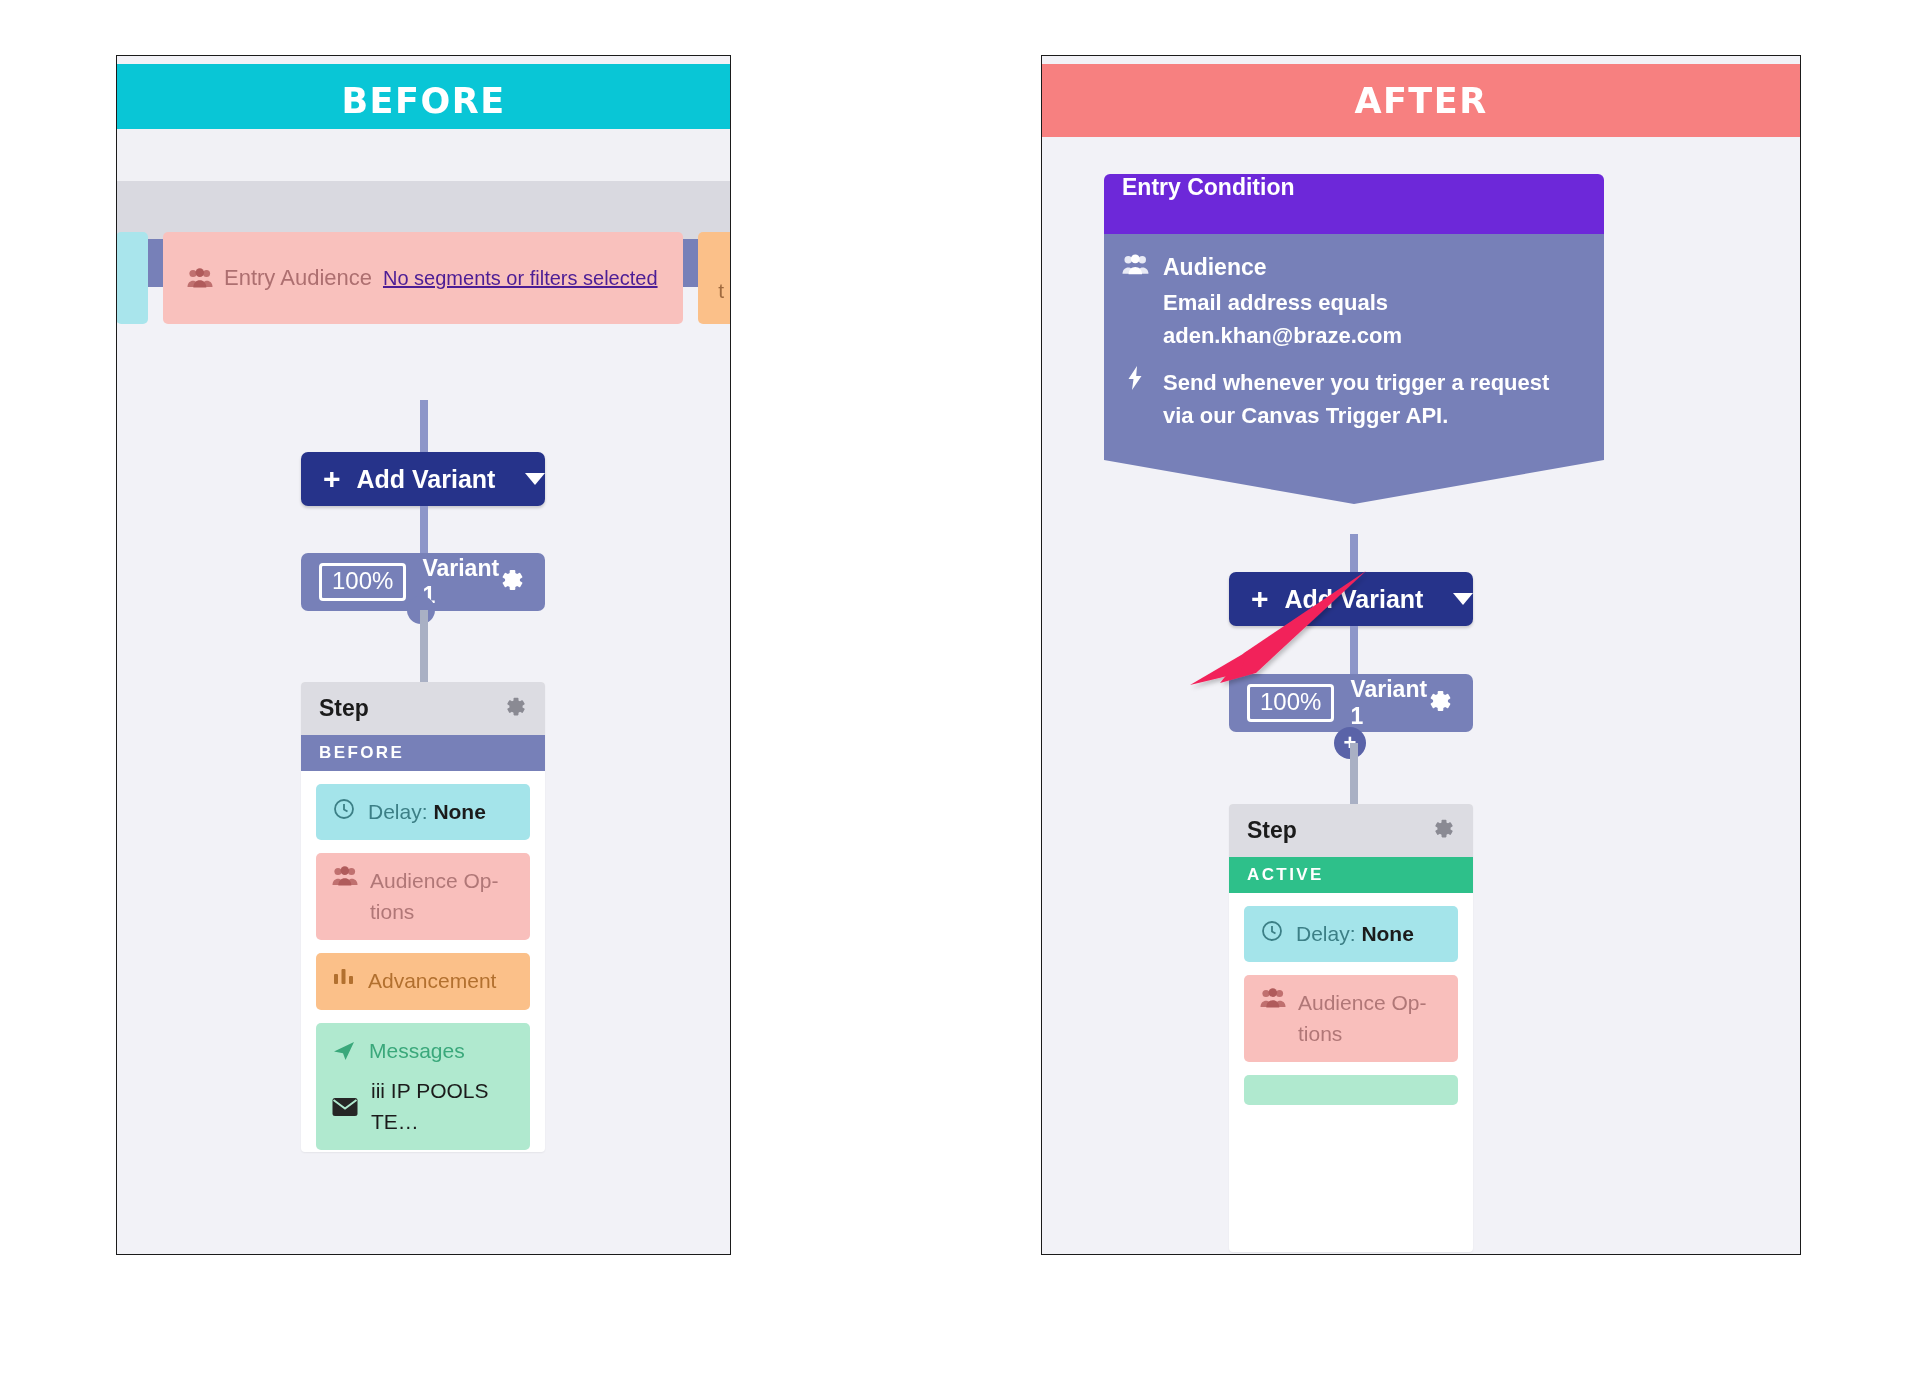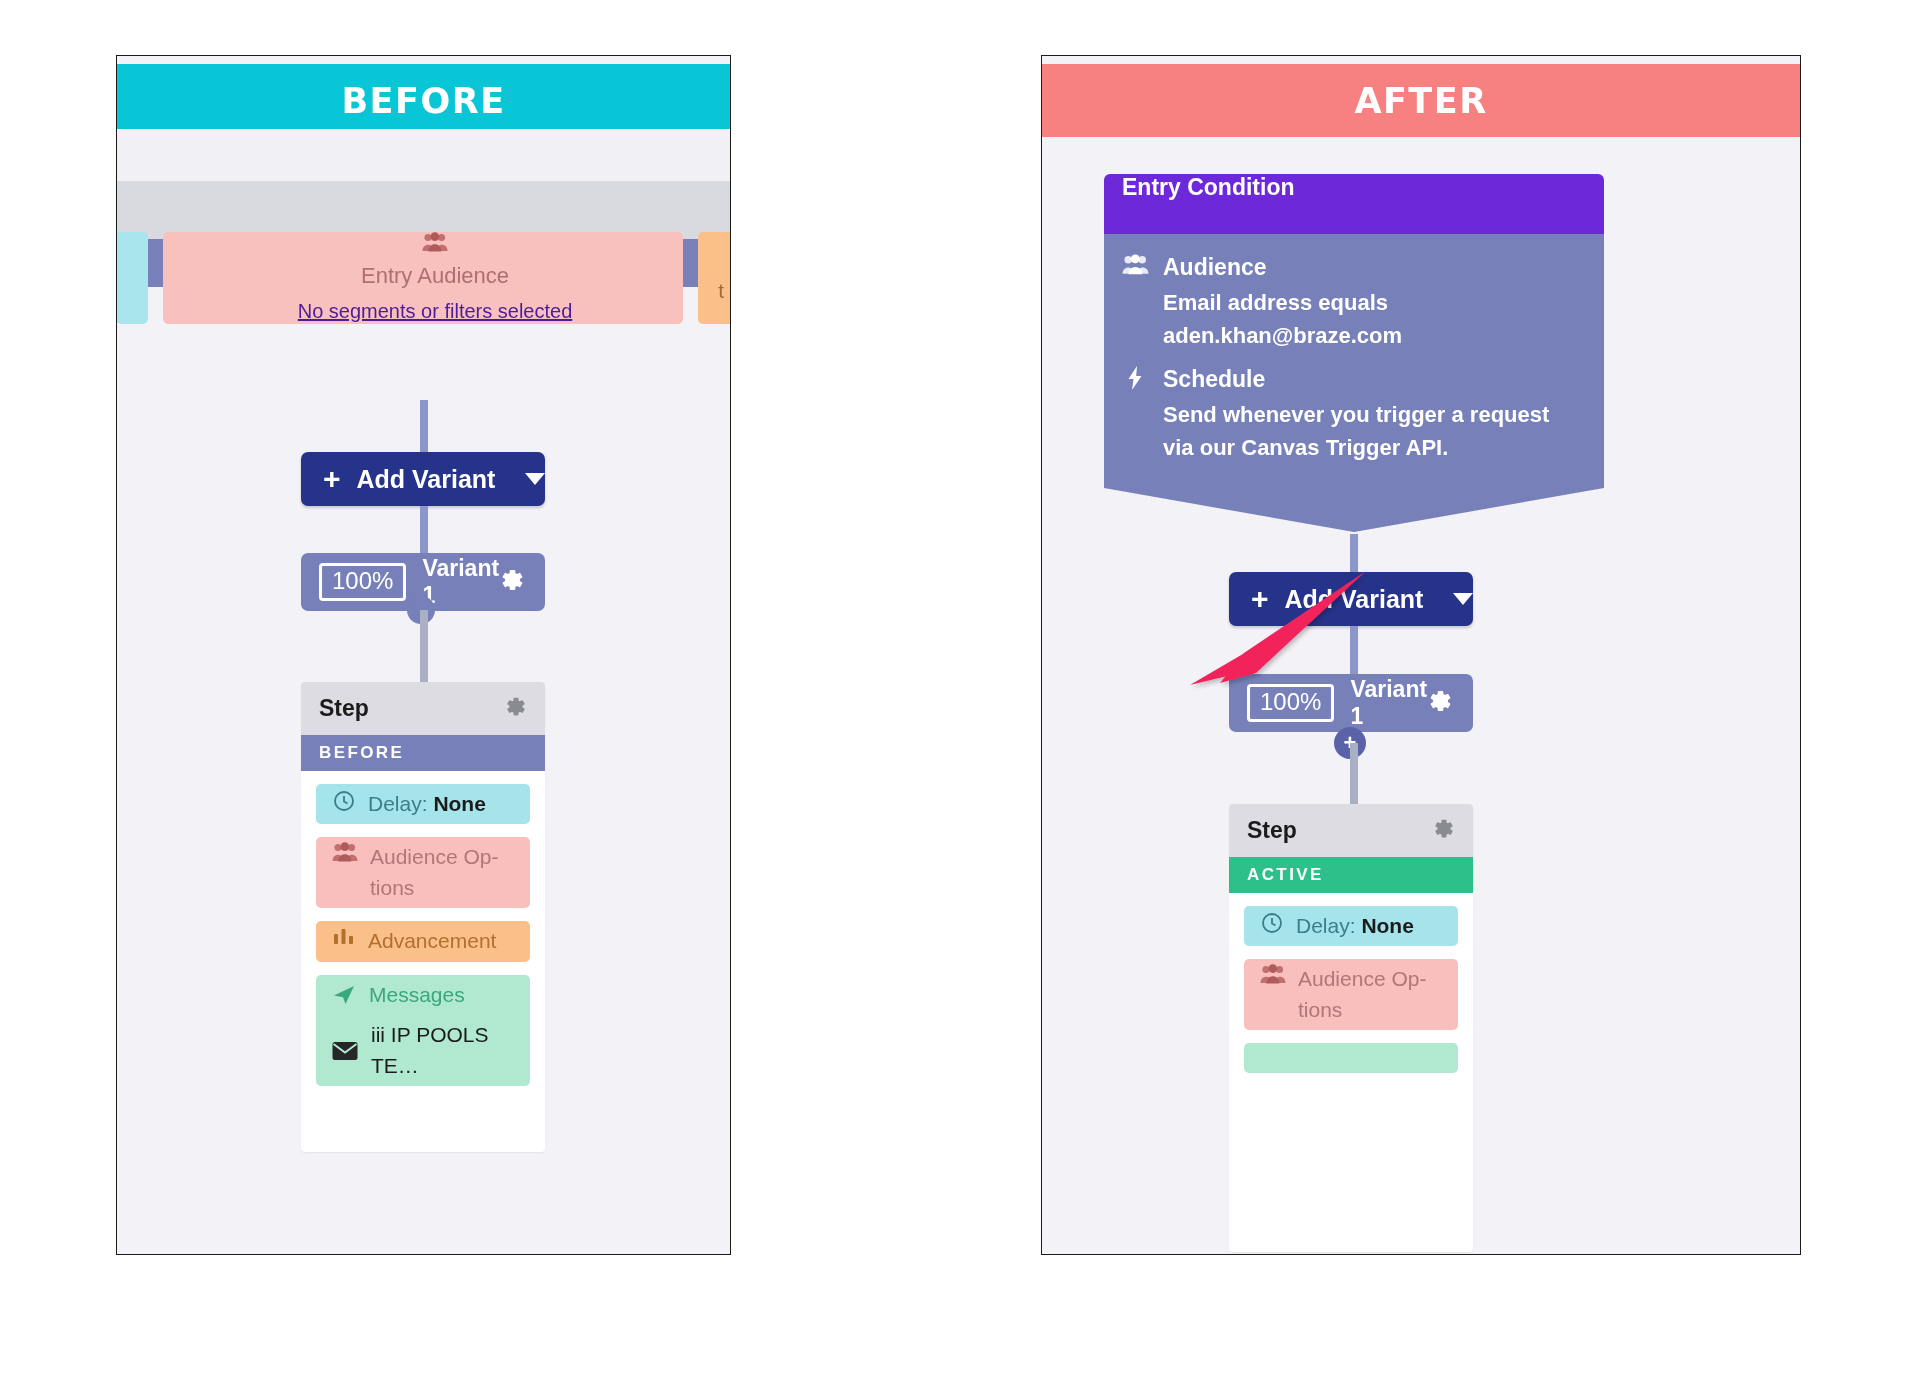--- a/index.html
+++ b/index.html
@@ -48,21 +48,21 @@
     position: absolute; left: -1px; top: 103px; width: 32px; height: 92px;
     background: #a9e5ec; border-radius: 5px;
   }
   #side-chip-right {
     position: absolute; right: -8px; top: 103px; width: 40px; height: 92px;
     background: #fbc089; border-radius: 5px;
   }
   #entry-audience-box {
     position: absolute; left: 46px; top: 103px; width: 520px; height: 92px;
     background: #f9c1bd; border-radius: 5px;
-    display: flex; align-items: center; padding-left: 24px; gap: 11px; flex-direction: column;
+    display: flex; align-items: center; padding-left: 24px; gap: 11px;
   }
   .ea-label { color: #ad6f70; font-size: 22px; }
   .ea-value { color: #4c1d95; font-size: 20px; text-decoration: underline; }
   #entry-strip-tail {
     position: absolute; right: 6px; top: 150px; color: #a06a3e; font-size: 21px;
   }
 
   
   .conn {
     position: absolute; width: 8px; background: #8d96c9;
@@ -127,21 +127,21 @@
   .step-head .t { font-size: 23px; font-weight: bold; color: #1b1b1b; }
   .step-head .g { margin-left: auto; font-size: 23px; color: #8a8a93; line-height: 1; }
   .step-status {
     height: 36px; display: flex; align-items: center; padding-left: 18px;
     color: #fff; font-size: 17px; font-weight: bold; letter-spacing: 2.4px;
   }
   .status-draft  { background: #7780b8; }
   .status-active { background: #2ec08a; }
 
   .chip {
-    margin: 13px 15px 0; border-radius: 5px; padding: 5px 16px;
+    margin: 13px 15px 0; border-radius: 5px; padding: 13px 16px;
     display: flex; align-items: flex-start; gap: 12px; font-size: 21px;
     line-height: 1.45;
   }
   .chip-delay   { background: #a4e4ea; color: #3c7f86; }
   .chip-aud     { background: #f9bfbc; color: #b07777; }
   .chip-msg     { background: #b0e9cf; color: #3aa87b; flex-direction: column; gap: 10px; }
   .chip-adv     { background: #fbc089; color: #b2702f; }
   .chip b { color: #1b1b1b; font-weight: bold; }
   .chip-row { display: flex; align-items: center; gap: 13px; }
   .msg-sub { color: #1b1b1b; font-size: 21px; }
@@ -338,21 +338,20 @@
               <span class="ec-desc" style="display:block">Email address equals aden.khan@braze.com</span>
             </span>
           </div>
           <div class="ec-item">
             <span class="ico">
               <svg width="27" height="24" viewBox="0 0 20 24" fill="#ffffff">
                 <path d="M11.5 0L3 13h5L6.5 24 16 10h-5.3z"></path>
               </svg>
             </span>
             <span class="txt">
-              <span class="ec-title" style="display:block">Schedule</span>
               <span class="ec-desc" style="display:block">Send whenever you trigger a request via our Canvas Trigger API.</span>
             </span>
           </div>
         </div>
         <div id="ec-notch"></div>
       </div>
 
       <div class="conn" style="left:308px; top:405px; height:65px;"></div>
 
       <div class="add-variant-btn" style="left:187px; top:443px; width:244px;">

